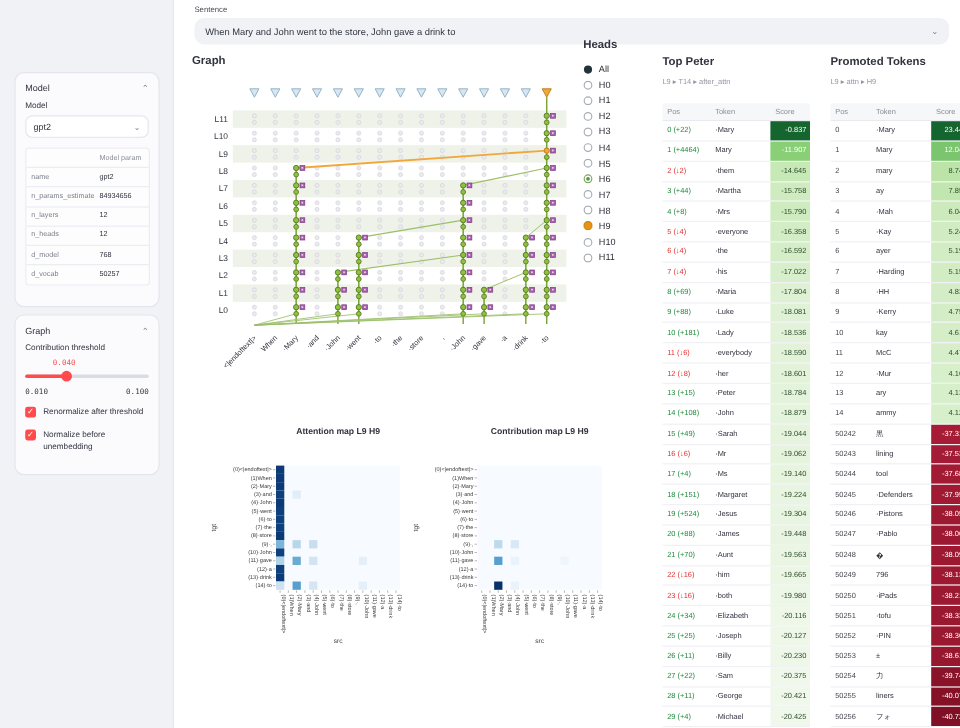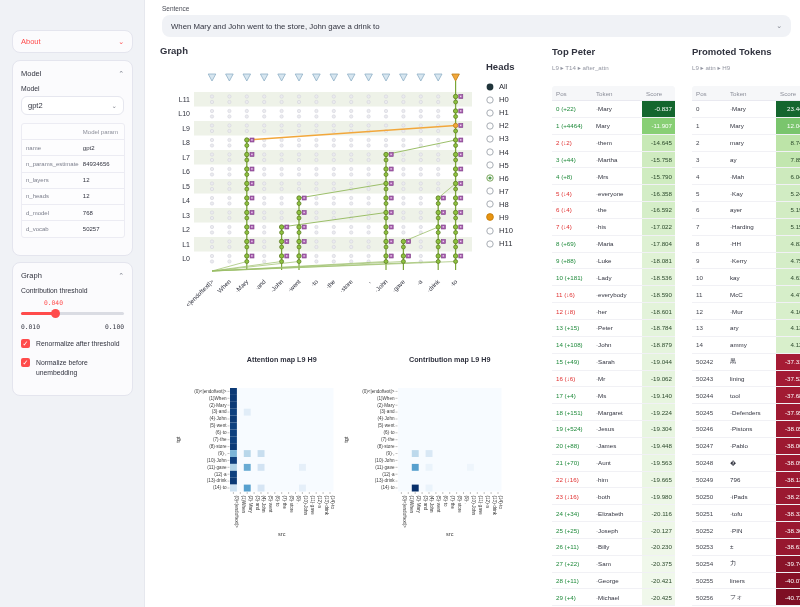--- a/index.html
+++ b/index.html
@@ -51,45 +51,41 @@
   .sent-box { left:162px; top:15px; width:629px; height:22px; background:#f0f2f6;
               border-radius:8px; display:flex; align-items:center; justify-content:space-between;
               padding:0 9px; font-size:7.8px; color:#31333f; }
   .sent-box .chev { color:#7d818c; font-size:7px; }
 
   
   .sec-title { font-size:9.5px; font-weight:bold; color:#31333f; }
   .sub-title { font-size:6.2px; color:#9396a2; }
 
   
-  .heads { left:486px; top:61px; width:58px; }
+  .heads { left:486px; top:32px; width:58px; }
   .head-item { display:flex; align-items:center; height:13.1px; cursor:default; }
   .head-item svg { flex:none; }
   .head-item .hl { font-size:7.6px; color:#2c2e36; margin-left:5px; }
 
   
   .tok-panel { top:46px; }
   .tok-table { position:absolute; top:40px; left:0; font-size:6.2px; }
   .trow { display:flex; align-items:center; height:16.85px; border-bottom:1px solid #f1f1f5; }
   .trow.hdr { height:15px; background:#f6f7f9; color:#8b8e99; border-bottom:1px solid #e9e9f0;
               border-radius:3px 3px 0 0; }
   .tc { padding-left:4px; overflow:hidden; white-space:nowrap; }
   .tc.score { text-align:right; padding-right:3px; height:100%; display:flex;
               align-items:center; justify-content:flex-end; }
   .pos-up { color:#1f8a3b; } .pos-down { color:#e03131; } .pos-plain { color:#44464f; }
   .tokc { color:#31333f; }
 </style>
 </head>
 <body>
 
 <div class="sidebar">
-  <div class="side-box about-box">
-    <span class="lbl">About</span>
-    <span class="chev">⌄</span>
-  </div>
 
   <div class="side-box" style="top:60px; height:196px;">
     <div class="box-head">
       <span>Model</span>
       <span class="chev">⌃</span>
     </div>
     <div class="fld-label">Model</div>
     <div class="selectbox">
       <span>gpt2</span>
       <span class="chev">⌄</span>

